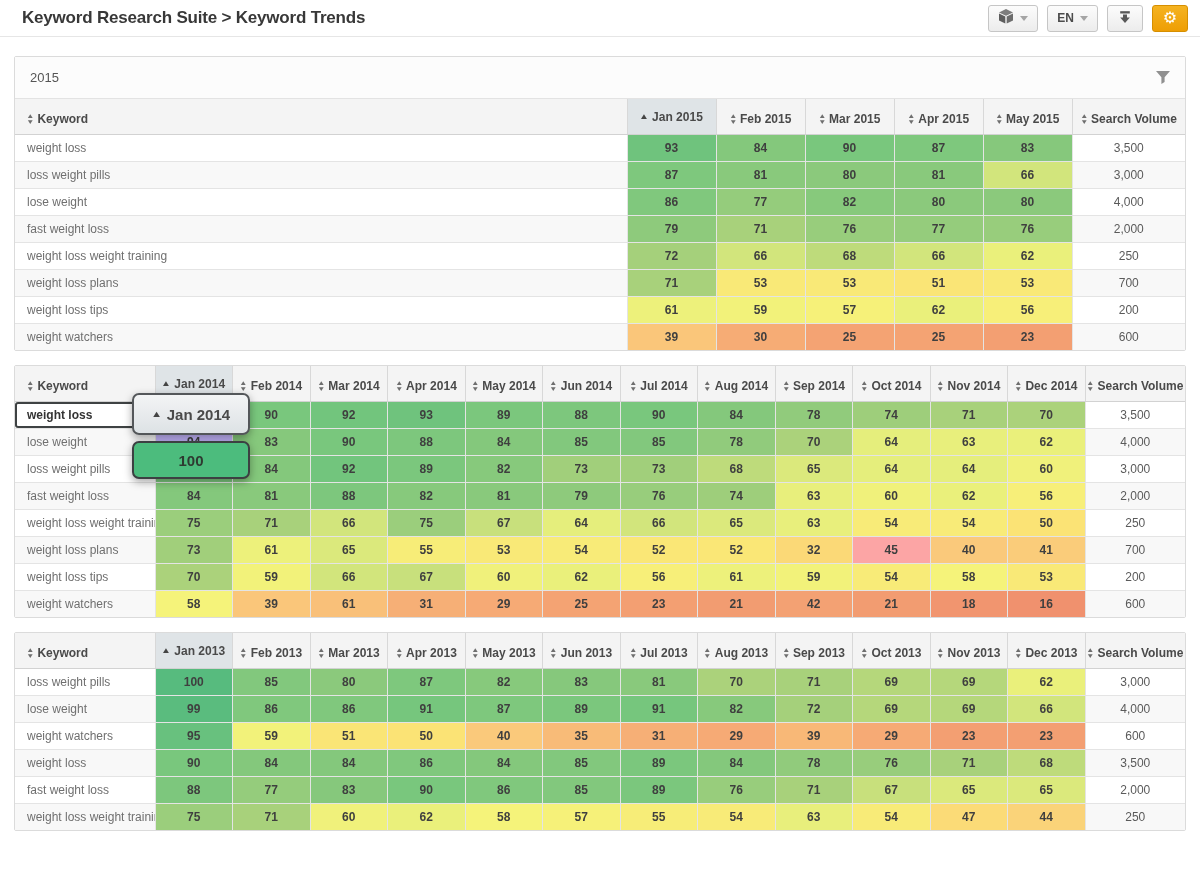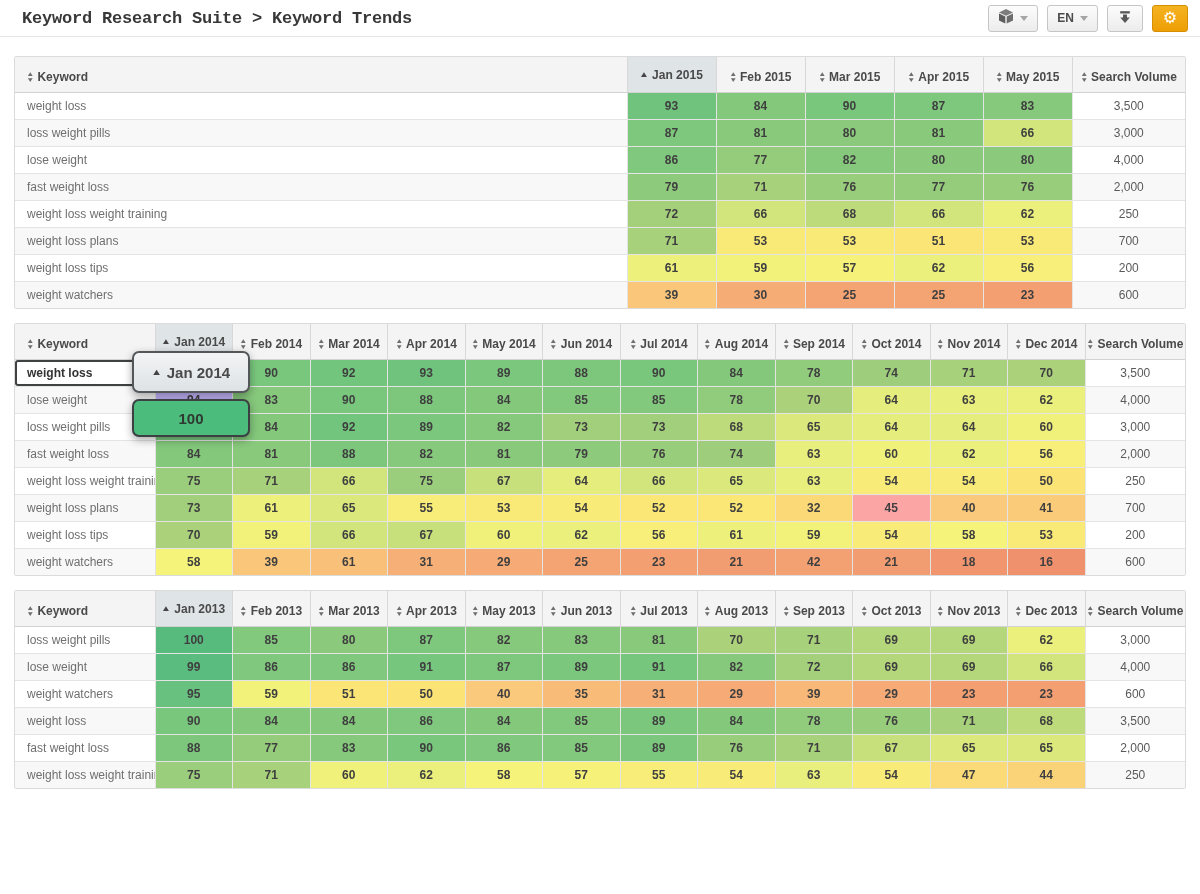--- a/index.html
+++ b/index.html
@@ -2,21 +2,21 @@
 <html><head>
 <meta charset="utf-8">
 <style>
   * { margin:0; padding:0; box-sizing:border-box; }
   html,body { width:1200px; height:894px; overflow:hidden; background:#fff;
     font-family:"Liberation Sans","DejaVu Sans",sans-serif; }
 
   
   .topbar { height:37px; display:flex; align-items:center; justify-content:space-between;
     padding:0 12px 0 22px; border-bottom:1px solid #e6e6e6; background:#fff; }
-  .topbar h1 { font-size:17px; font-weight:700; color:#383838; letter-spacing:-0.2px;font-family:Liberation Mono, monospace; }
+  .topbar h1 { font-size:17px; font-weight:700; color:#383838; letter-spacing:-0.2px; }
   .actions { display:flex; align-items:center; gap:9px; }
   .btn { height:27px; min-width:36px; padding:0 9px; display:inline-flex; align-items:center;
     justify-content:center; gap:6px; border:1px solid #c6c6c6; border-radius:3px;
     background:linear-gradient(#fcfcfc,#ececec); cursor:pointer; font-family:inherit; }
   .btn.orange { background:linear-gradient(#f5b321,#ee9e04); border-color:#d68f00; }
   .btn .lbl { font-size:12px; font-weight:700; color:#4c4c4c; }
   .caret { width:0; height:0; border-left:4px solid transparent; border-right:4px solid transparent;
     border-top:5px solid #a5a5a5; display:inline-block; }
   .gear-glyph { color:#fff; font-size:16px; line-height:1; }
 
@@ -85,20 +85,28 @@
       </span>
     </button>
     <button class="btn orange">
       <span class="gear-glyph">⚙︎</span>
     </button>
   </div>
 </header>
 
 <main id="panels">
     <div class="panel">
+      <div class="panel-header">
+        <span class="year-label">2015</span>
+        <span class="filter-btn">
+          <svg width="14" height="13" viewBox="0 0 14 13">
+            <path d="M0 0h14L8.6 6.3v4.6l-3.2 2.1V6.3Z" fill="#909090"></path>
+          </svg>
+        </span>
+      </div>
       <table>
         <colgroup>
           <col style="width: 612px;">
           <col style="width: 89px;">
           <col style="width: 89px;">
           <col style="width: 89px;">
           <col style="width: 89px;">
           <col style="width: 89px;">
           <col>
         </colgroup>

